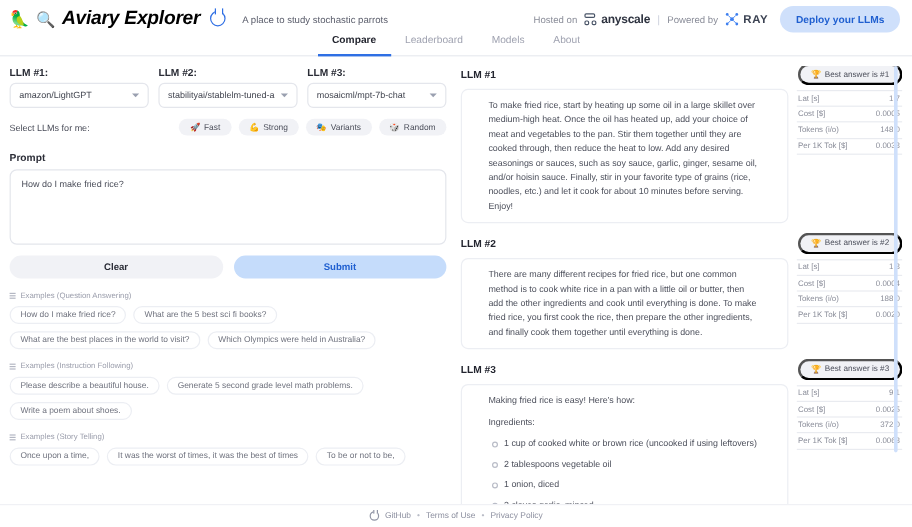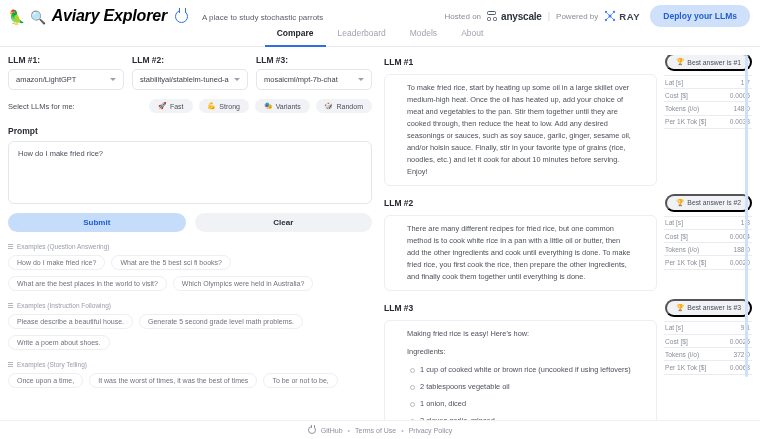--- a/index.html
+++ b/index.html
@@ -329,22 +329,22 @@
             <span class="emoji">🎲</span>
             <span>Random</span>
           </button>
         </div>
       </div>
 
       <div class="prompt-label">Prompt</div>
       <div class="prompt-box">How do I make fried rice?</div>
 
       <div class="btn-row">
+        <button class="btn btn-clear">Clear</button>
         <button class="btn btn-submit">Submit</button>
-        <button class="btn btn-clear">Clear</button>
       </div>
 
       <div class="ex-group">
         <div class="ex-header">
           <span class="burger">
               <span></span>
               <span></span>
               <span></span>
             </span>
           <span>Examples (Question Answering)</span>

